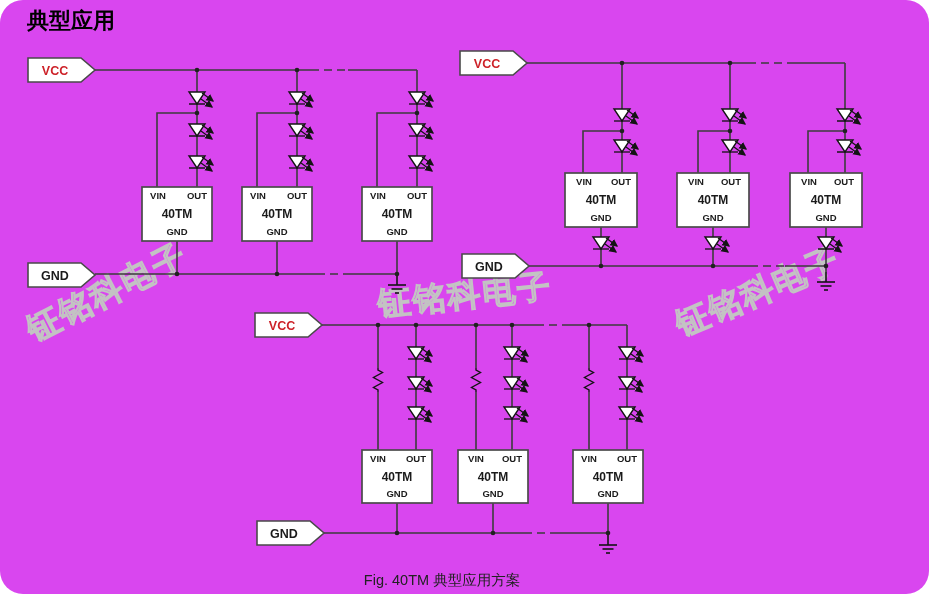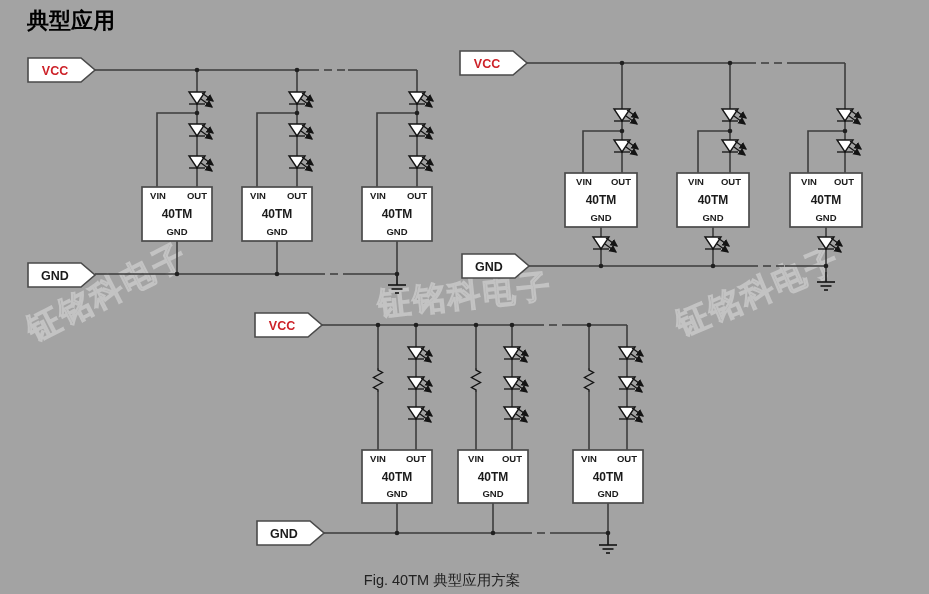--- a/index.html
+++ b/index.html
@@ -1,16 +1,16 @@
 <!DOCTYPE html>
 <html><head>
 <meta charset="utf-8">
 <style>
   html,body{margin:0;padding:0;background:#ffffff;}
-  .stage{position:relative;width:929px;height:594px;background:#a3a3a3;overflow:hidden;}
+  .stage{position:relative;width:929px;height:594px;background:#d946ef;overflow:hidden;border-radius:23px;}
   svg{display:block;}
   .wire{stroke:#3d3d3d;stroke-width:1.6;fill:none;}
   .wired{stroke:#3d3d3d;stroke-width:1.6;fill:none;stroke-dasharray:8 5;}
   .box{fill:#ffffff;stroke:#4a4a4a;stroke-width:1.7;}
   .pin{font:600 9.5px "Liberation Sans",sans-serif;fill:#1a1a1a;text-anchor:middle;}
   .chipname{font:600 12px "Liberation Sans",sans-serif;fill:#1a1a1a;text-anchor:middle;}
   .flagtext{font:bold 12.5px "Liberation Sans",sans-serif;text-anchor:middle;}
   .vcc{fill:#cd2229;}
   .gndt{fill:#1a1a1a;}
   .flag{fill:#ffffff;stroke:#4a4a4a;stroke-width:1.6;}

